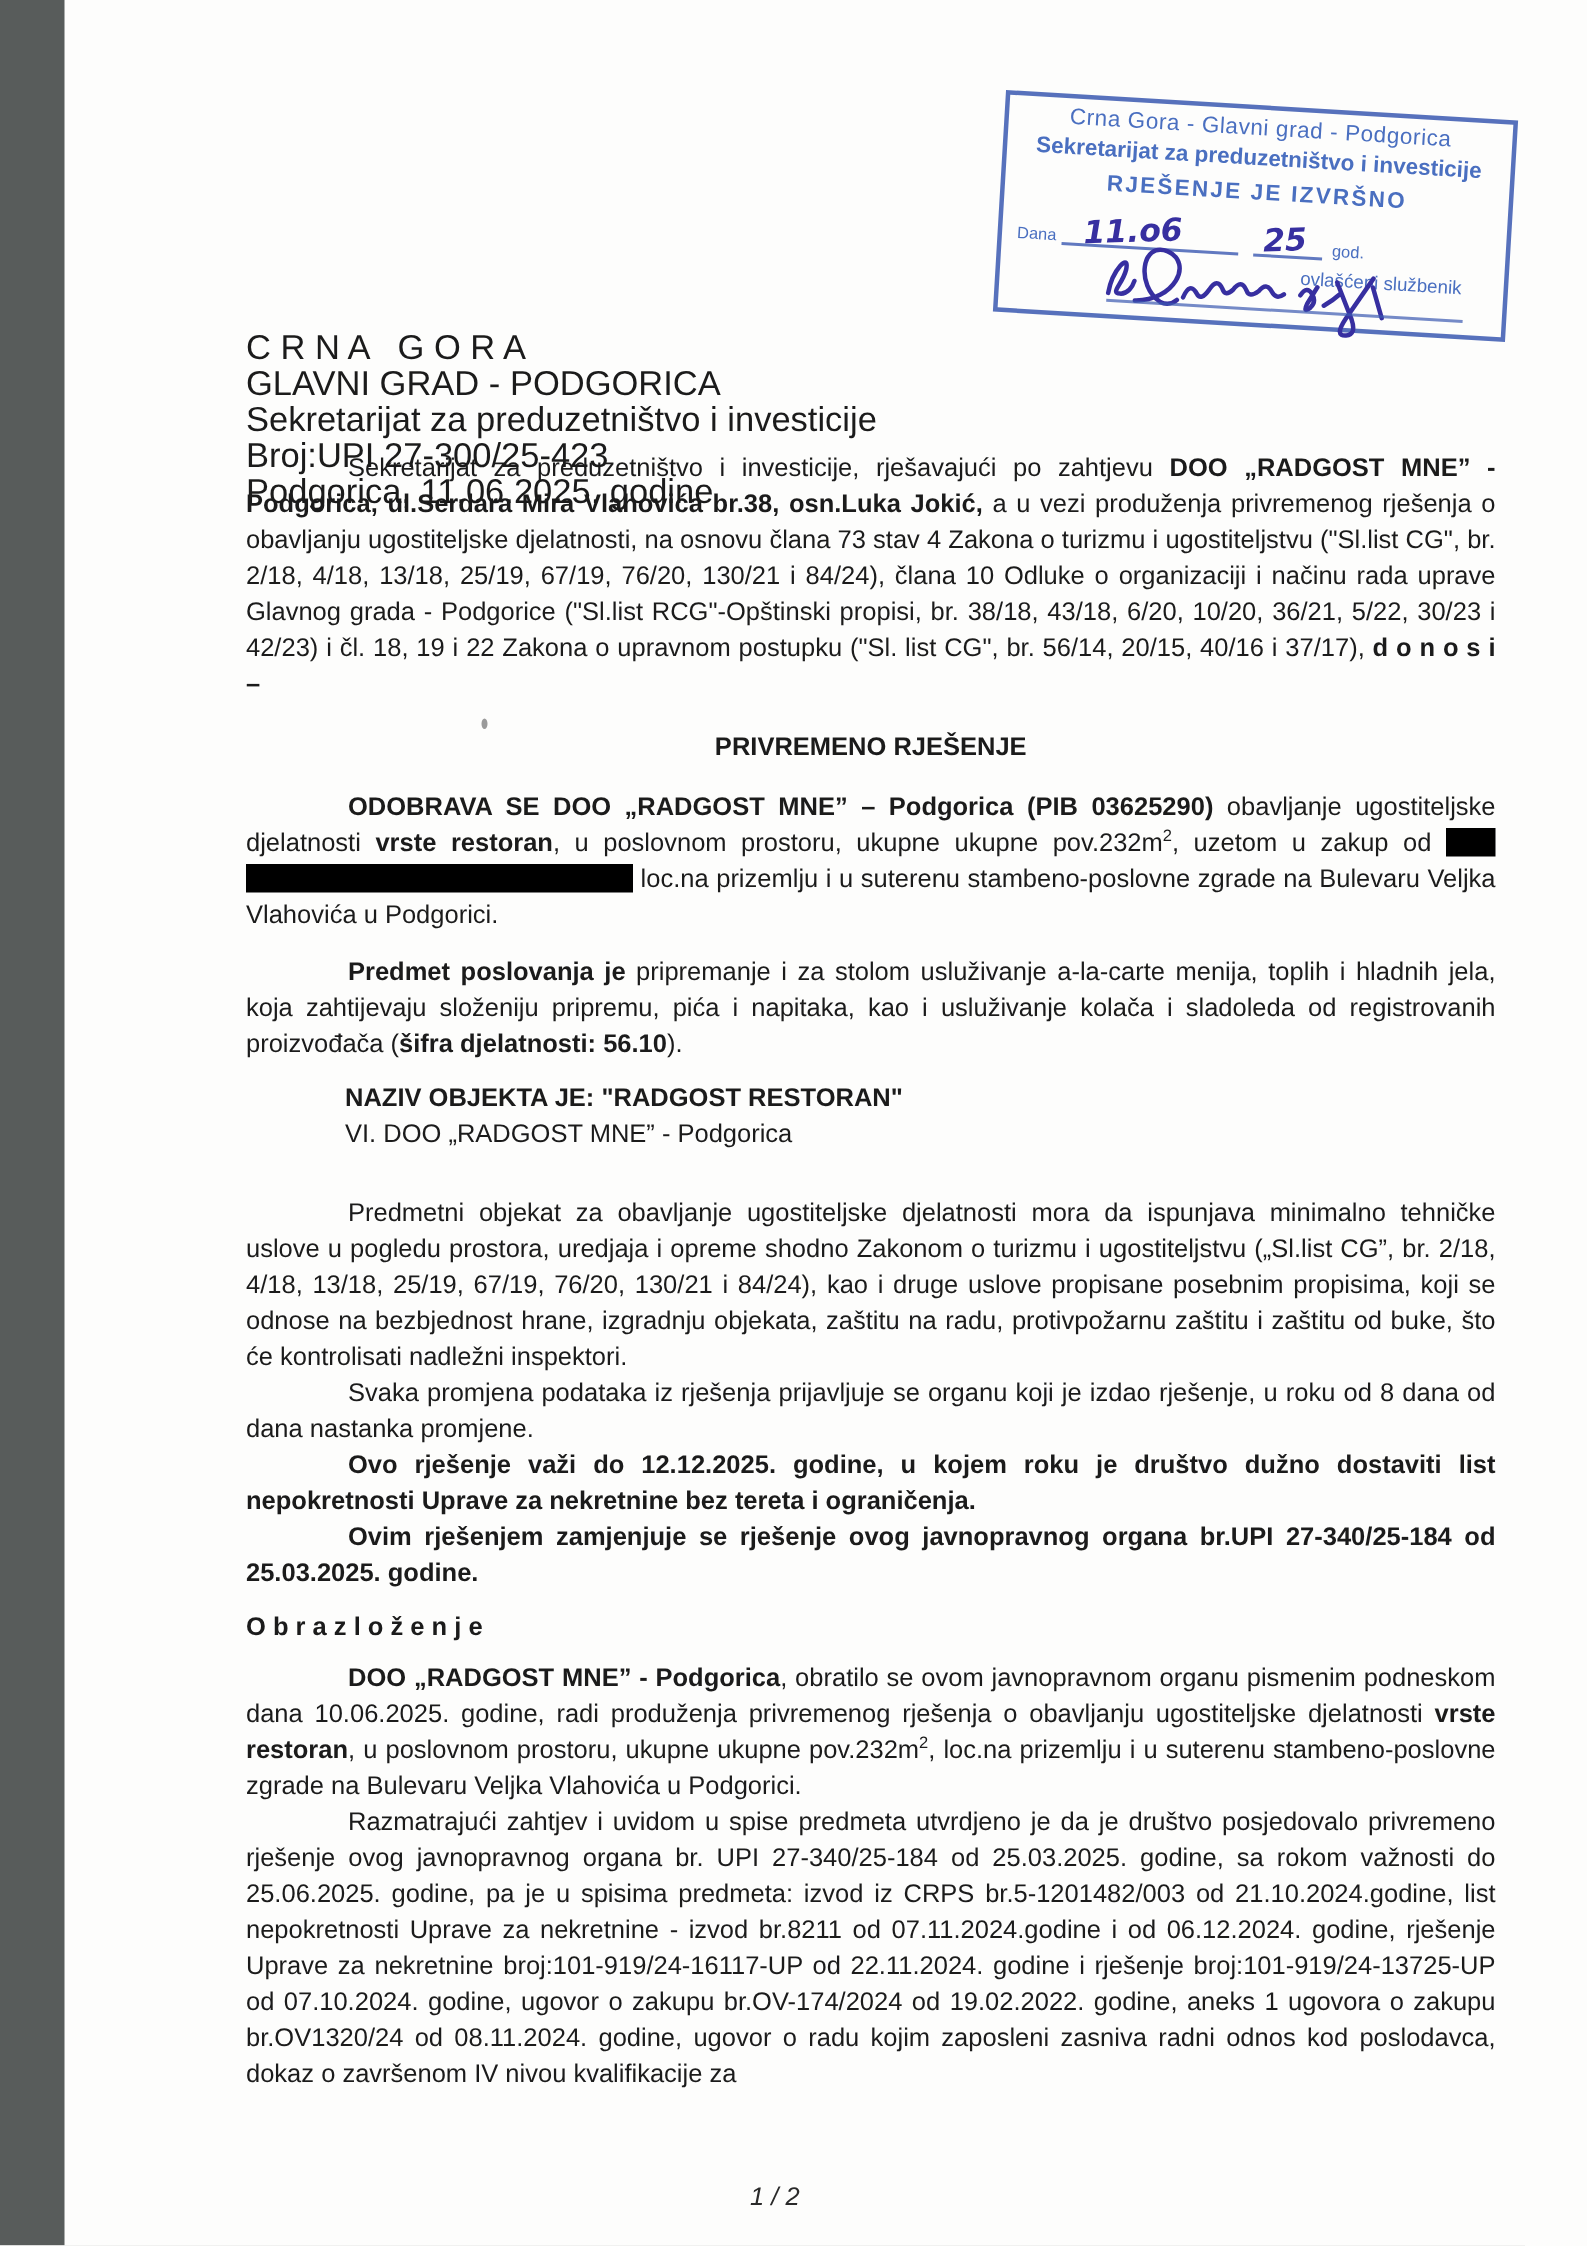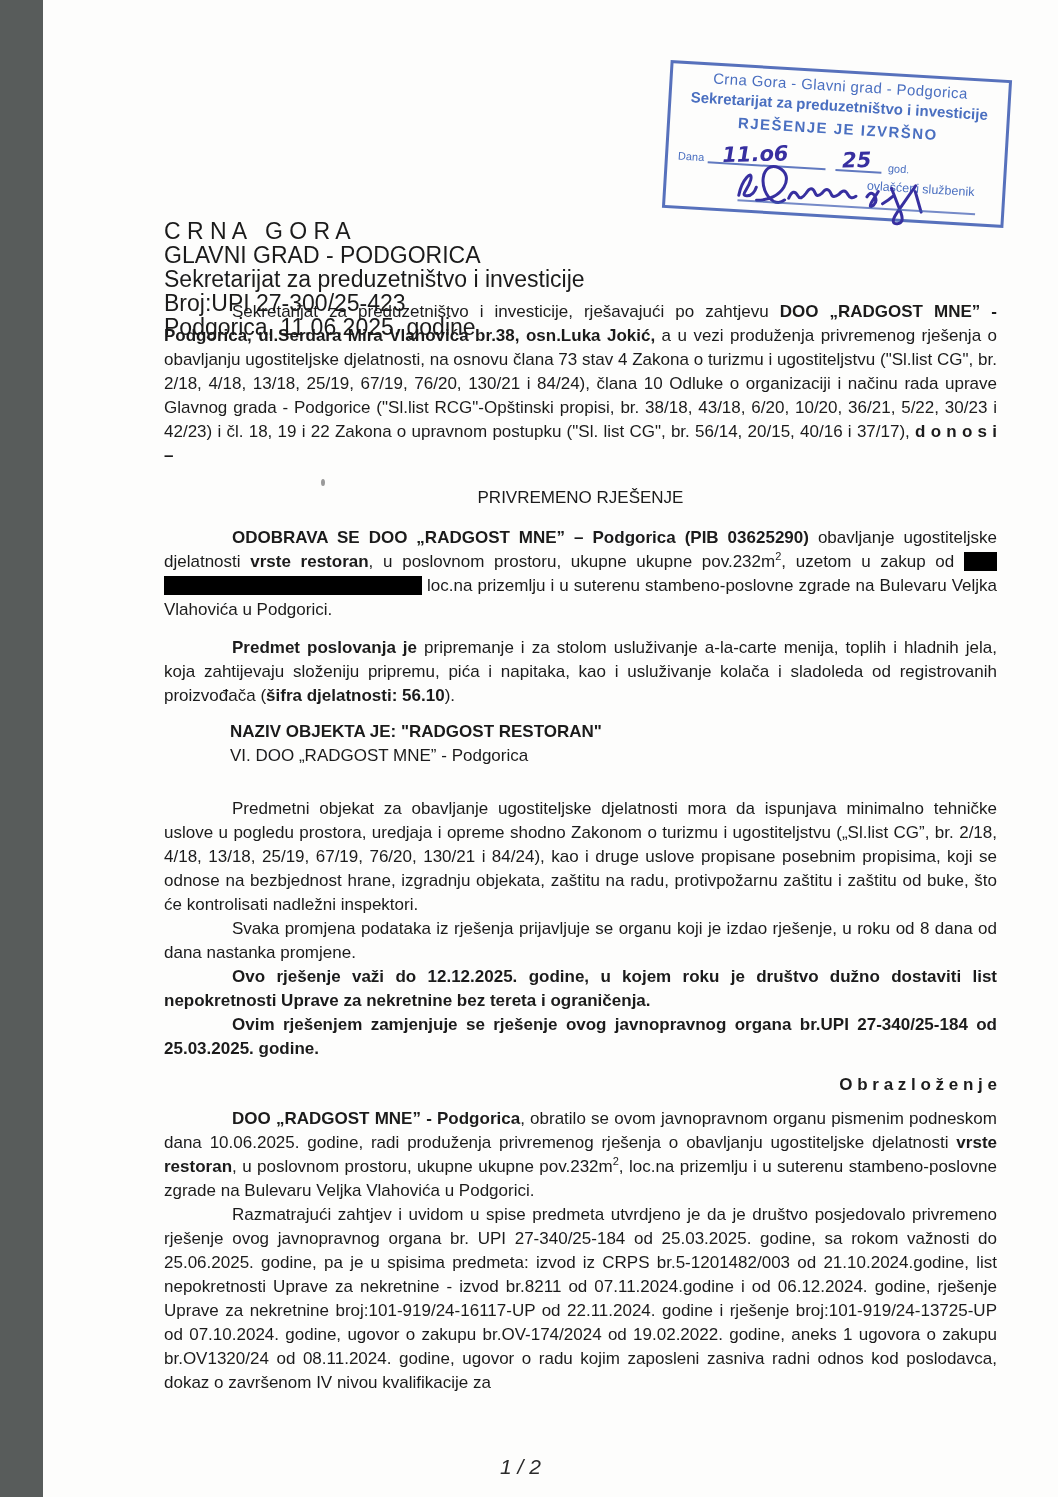--- a/index.html
+++ b/index.html
@@ -11,21 +11,21 @@
 
   
   .header-block{position:absolute;left:164px;top:183px;font-size:23px;line-height:24px;margin-top:36px;}
   .header-block div{white-space:pre;}
 
   
   .content{position:absolute;left:164px;top:300px;width:833px;font-size:17px;line-height:24px;text-align:justify;}
   .content p{margin:0;text-indent:68px;}
   .content sup{font-size:11px;line-height:0;}
   p[data-name="decision-title"]{text-align:center;text-indent:0;margin:18px 0 16px;}
-  p[data-name="obrazlozenje-heading"]{text-align:right;text-indent:0;margin:12px 0 10px;}
+  p[data-name="obrazlozenje-heading"]{text-align:left;text-indent:0;margin:12px 0 10px;}
   p[data-name="naziv-block"]{text-align:left;text-indent:0;padding-left:66px;margin:12px 0;}
   p[data-name="odobrava-paragraph"]{margin-top:16px;}
   p[data-name="predmet-paragraph"]{margin-top:14px;}
   p[data-name="tehnicki-uslovi-paragraph"]{margin-top:29px;}
   p[data-name="zahtjev-paragraph"]{margin-top:8px;}
   .redact{display:inline-block;background:#000;height:19px;vertical-align:-4px;}
 
   
   .stamp{
     position:absolute;left:666px;top:70px;width:336px;height:142px;
@@ -45,21 +45,21 @@
     font-size:21px;font-weight:bold;font-style:italic;
     color:#372fa0;transform:rotate(-5deg);white-space:nowrap;
     font-family:"DejaVu Sans", sans-serif;
   }
   .s-uline.u2 .hw{left:6px;}
   .stamp .s-god{font-size:11px;margin-left:6px;}
   .stamp .s-officer{position:absolute;top:104px;right:28px;font-size:12.5px;}
   .stamp .s-sign{position:absolute;left:55px;top:84px;overflow:visible;}
   .stamp .s-signline{position:absolute;left:72px;bottom:8px;width:238px;border-bottom:2px solid rgba(58,88,176,0.7);}
 
-  .footer{position:absolute;left:500px;top:1455px;font-size:21px;font-style:italic;color:#2a2a2a;}
+  .footer{position:absolute;left:500px;top:1455px;font-size:17px;font-style:italic;color:#2a2a2a;}
 
   .artifact-dot{position:absolute;left:321px;top:479px;width:4px;height:7px;background:#9a9a9a;border-radius:50%;}
 </style>
 </head>
 <body>
 
 <div class="page" data-name="scanned-document-page">
 
   <div class="scanner-band" data-name="scan-edge-band"></div>
 
@@ -86,21 +86,21 @@
   <div class="header-block" data-name="sender-block">
     <div data-name="sender-country">C R N A   G O R A</div>
     <div data-name="sender-city">GLAVNI GRAD - PODGORICA</div>
     <div data-name="sender-secretariat">Sekretarijat za preduzetništvo i investicije</div>
     <div data-name="sender-case-number">Broj:UPI 27-300/25-423</div>
     <div data-name="sender-date">Podgorica, 11.06.2025. godine</div>
   </div>
 
   <div class="content" data-name="document-body">
       <p data-name="intro-paragraph"><span>Sekretarijat za preduzetništvo i investicije, rješavajući po zahtjevu </span><span style="font-weight: bold;">DOO „RADGOST MNE” - Podgorica, ul.Serdara Mira Vlahovića br.38, osn.Luka Jokić,</span><span> a u vezi produženja privremenog rješenja o obavljanju ugostiteljske djelatnosti, na osnovu člana 73 stav 4 Zakona o turizmu i ugostiteljstvu ("Sl.list CG", br. 2/18, 4/18, 13/18, 25/19, 67/19, 76/20, 130/21 i 84/24), člana 10 Odluke o organizaciji i načinu rada uprave Glavnog grada - Podgorice ("Sl.list RCG"-Opštinski propisi, br. 38/18, 43/18, 6/20, 10/20, 36/21, 5/22, 30/23 i 42/23) i čl. 18, 19 i 22 Zakona o upravnom postupku ("Sl. list CG", br. 56/14, 20/15, 40/16 i 37/17), </span><span style="font-weight: bold;">d o n o s i –</span></p>
-      <p data-name="decision-title"><span style="font-weight: normal;">PRIVREMENO RJEŠENJE</span></p>
+      <p data-name="decision-title"><span style="font-weight: bold;">PRIVREMENO RJEŠENJE</span></p>
       <p data-name="odobrava-paragraph"><span style="font-weight: bold;">ODOBRAVA SE DOO „RADGOST MNE” – Podgorica (PIB 03625290)</span><span> obavljanje ugostiteljske djelatnosti </span><span style="font-weight: bold;">vrste restoran</span><span>, u poslovnom prostoru, ukupne ukupne pov.232m</span><sup>2</sup><span>,  uzetom u zakup od </span><span class="redact" data-name="redaction-bar" style="width: 33px;"></span><span> </span><span class="redact" data-name="redaction-bar" style="width: 258px;"></span><span> loc.na prizemlju i u suterenu stambeno-poslovne zgrade na Bulevaru Veljka Vlahovića u Podgorici.</span></p>
       <p data-name="predmet-paragraph"><span style="font-weight: bold;">Predmet poslovanja je</span><span> pripremanje i za stolom usluživanje a-la-carte menija, toplih i hladnih jela, koja zahtijevaju složeniju pripremu, pića i napitaka, kao i usluživanje kolača i sladoleda od registrovanih proizvođača (</span><span style="font-weight: bold;">šifra djelatnosti: 56.10</span><span>).</span></p>
       <p data-name="naziv-block"><span style="font-weight: bold;">NAZIV OBJEKTA JE: "RADGOST RESTORAN"</span><br><span style="font-weight: normal;">VI. DOO „RADGOST MNE” -  Podgorica</span></p>
       <p data-name="tehnicki-uslovi-paragraph"><span>Predmetni objekat za obavljanje ugostiteljske djelatnosti mora da ispunjava  minimalno  tehničke uslove u pogledu prostora, uredjaja i opreme shodno Zakonom o turizmu i ugostiteljstvu („Sl.list CG”, br. 2/18, 4/18, 13/18, 25/19, 67/19, 76/20, 130/21 i 84/24), kao i druge uslove propisane posebnim propisima, koji se odnose na bezbjednost hrane, izgradnju objekata, zaštitu  na  radu, protivpožarnu zaštitu i zaštitu od  buke, što će kontrolisati nadležni inspektori.</span></p>
       <p data-name="promjena-paragraph"><span>Svaka promjena podataka iz rješenja prijavljuje se organu koji je izdao rješenje, u roku od 8 dana od dana nastanka promjene.</span></p>
       <p data-name="vazenje-paragraph"><span style="font-weight: bold;">Ovo rješenje važi do 12.12.2025. godine, u kojem roku je društvo dužno dostaviti list nepokretnosti Uprave za nekretnine bez tereta i ograničenja.</span></p>
       <p data-name="zamjena-paragraph"><span style="font-weight: bold;">Ovim rješenjem zamjenjuje se rješenje ovog javnopravnog organa br.UPI 27-340/25-184 od 25.03.2025. godine.</span></p>
       <p data-name="obrazlozenje-heading"><span style="font-weight: bold;">O b r a z l o ž e n j e</span></p>
       <p data-name="zahtjev-paragraph"><span style="font-weight: bold;">DOO „RADGOST MNE” - Podgorica</span><span>, obratilo se ovom javnopravnom organu pismenim podneskom dana 10.06.2025. godine, radi produženja privremenog rješenja o obavljanju ugostiteljske djelatnosti </span><span style="font-weight: bold;">vrste restoran</span><span>, u poslovnom prostoru, ukupne ukupne pov.232m</span><sup>2</sup><span>, loc.na prizemlju i u suterenu stambeno-poslovne zgrade na Bulevaru Veljka Vlahovića u Podgorici.</span></p>
       <p data-name="spisi-paragraph"><span>Razmatrajući zahtjev i uvidom u spise predmeta utvrdjeno je da je društvo posjedovalo privremeno rješenje ovog javnopravnog organa br. UPI 27-340/25-184 od 25.03.2025. godine, sa rokom važnosti do 25.06.2025. godine, pa je u spisima predmeta: izvod iz CRPS br.5-1201482/003 od 21.10.2024.godine, list nepokretnosti Uprave za nekretnine - izvod br.8211 od 07.11.2024.godine i od 06.12.2024. godine, rješenje Uprave za nekretnine broj:101-919/24-16117-UP od 22.11.2024. godine i rješenje broj:101-919/24-13725-UP od 07.10.2024. godine, ugovor o zakupu br.OV-174/2024 od 19.02.2022. godine, aneks 1 ugovora o zakupu br.OV1320/24 od 08.11.2024. godine, ugovor o radu kojim zaposleni zasniva radni odnos kod poslodavca, dokaz o završenom IV nivou kvalifikacije za</span></p>

